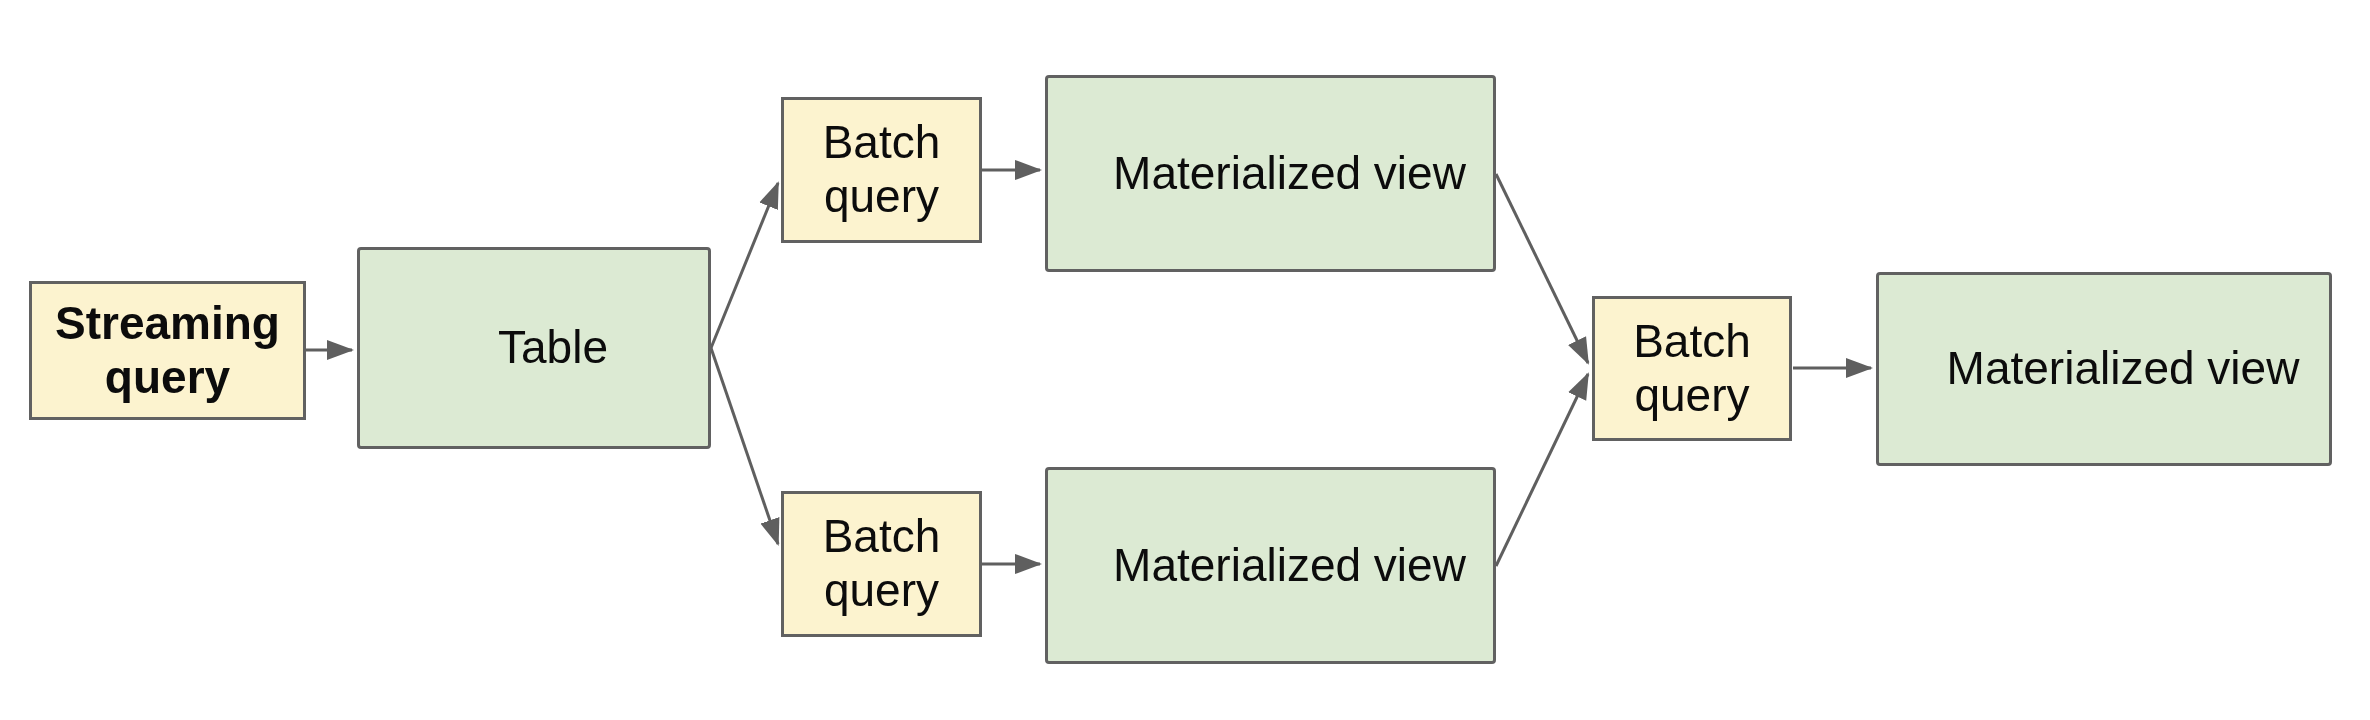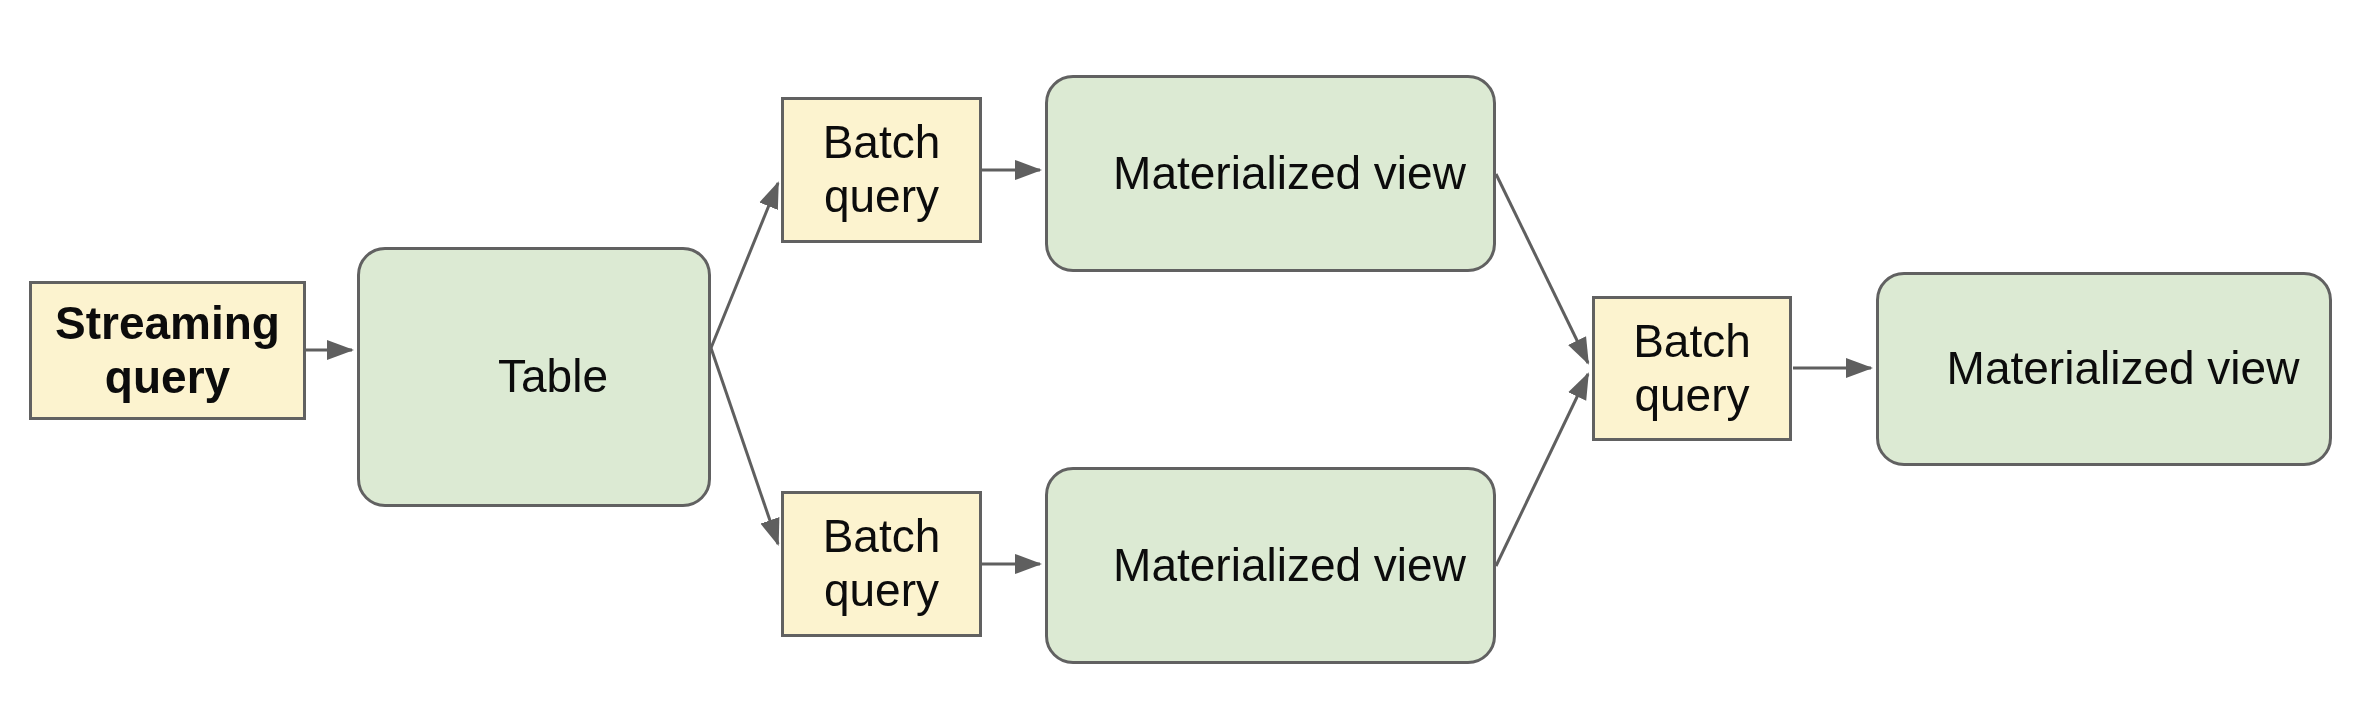--- a/index.html
+++ b/index.html
@@ -36,25 +36,25 @@
     align-items: center;
     justify-content: center;
     text-align: center;
     border: 3px solid var(--node-border);
     color: var(--text-color);
     font-size: 46px;
     line-height: 1.17;
   }
   .node .label { display: block; padding: 0 6px; }
   .node.query   { background: var(--query-fill); border-radius: 0; }
-  .node.dataset { background: var(--dataset-fill); border-radius: 28px; padding-left: 38px; }
+  .node.dataset { background: var(--dataset-fill); border-radius: 4px; padding-left: 38px; }
 
   
   .n-streaming-query       { left: 29px;   top: 281px; width: 277px; height: 139px; font-weight: bold; }
-  .n-table                 { left: 357px;  top: 247px; width: 354px; height: 260px; }
+  .n-table                 { left: 357px;  top: 247px; width: 354px; height: 202px; }
   .n-batch-query-top       { left: 781px;  top: 97px;  width: 201px; height: 146px; }
   .n-materialized-view-top { left: 1045px; top: 75px;  width: 451px; height: 197px; }
   .n-batch-query-bottom    { left: 781px;  top: 491px; width: 201px; height: 146px; }
   .n-materialized-view-bottom { left: 1045px; top: 467px; width: 451px; height: 197px; }
   .n-batch-query-right     { left: 1592px; top: 296px; width: 200px; height: 145px; }
   .n-materialized-view-right { left: 1876px; top: 272px; width: 456px; height: 194px; }
 </style>
 </head>
 <body>
 

